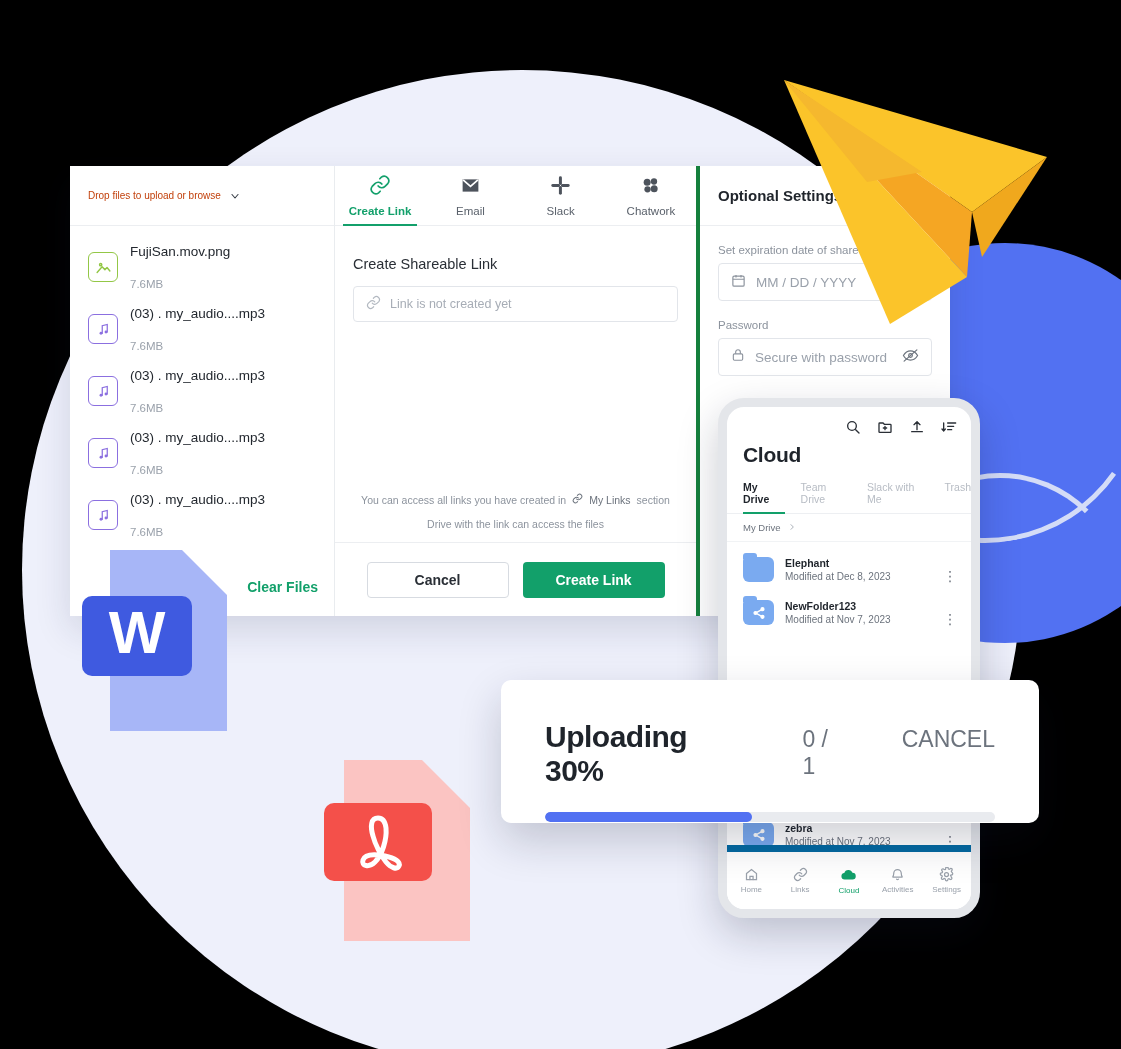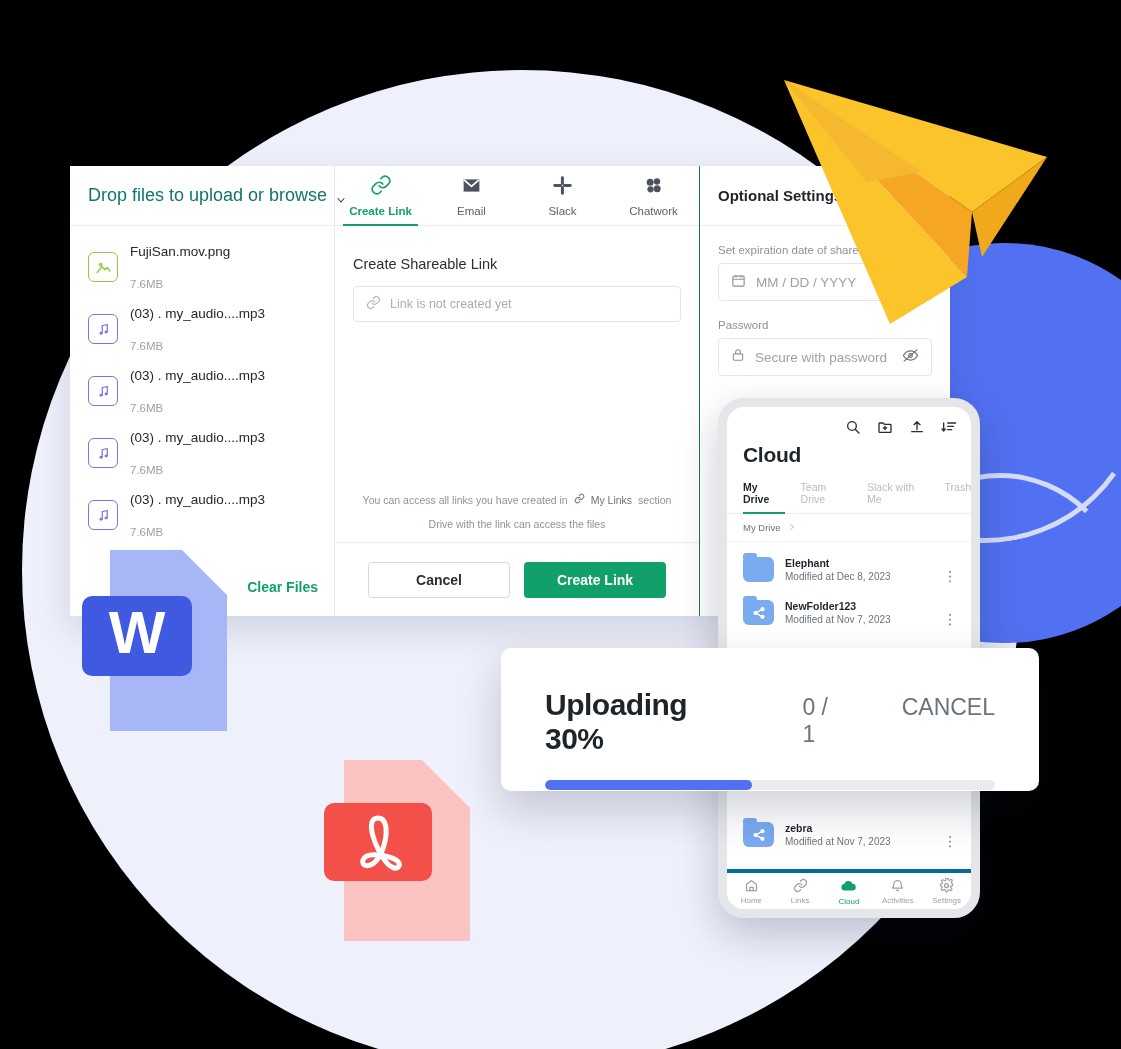--- a/index.html
+++ b/index.html
@@ -43,28 +43,28 @@
   .panel {
     position: absolute;
     left: 70px; top: 166px;
     width: 880px; height: 450px;
     background: #ffffff;
     display: flex;
     box-shadow: 0 14px 34px rgba(30,35,70,.14);
     z-index: 20;
   }
   .col-left { width: 265px; border-right: 1px solid #e9ecef; display: flex; flex-direction: column; }
-  .col-mid  { width: 365px; border-right: 1px solid #15803d; display: flex; flex-direction: column; }
+  .col-mid  { width: 365px; border-right: 4px solid #15803d; display: flex; flex-direction: column; }
   .col-right{ flex: 1; display: flex; flex-direction: column; }
 
   
   .drop-head {
     height: 60px; display: flex; align-items: center; gap: 8px;
     padding: 0 18px; border-bottom: 1px solid #eceef1;
-    font-size: 18px; color: #0f766e; white-space: nowrap;
+    font-size: 10px; color: #c2410c; white-space: nowrap;
   }
   .chev { width: 12px; height: 12px; display: inline-block; }
   .file-list { flex: 1; padding: 10px 0 0 0; overflow: hidden; }
   .file-row { display: flex; align-items: center; gap: 12px; padding: 8px 18px; }
   .fi { width: 30px; height: 30px; flex: 0 0 30px; border-radius: 6px; border: 1.6px solid #93c746; display:flex; align-items:center; justify-content:center;}
   .fi.audio { border-color: #8b6fe0; }
   .f-meta { min-width: 0; }
   .f-name { font-size: 13.5px; color: #23282f; white-space: nowrap; }
   .f-size { font-size: 11.5px; color: #9aa1ab; margin-top: 19px; }
   .clear-bar { height: 58px; display:flex; align-items:center; justify-content:flex-end; padding-right:16px; }
@@ -118,28 +118,28 @@
   .ph-tab { font-size: 10.5px; color:#b7bcc4; padding-bottom: 8px; position:relative; }
   .ph-tab.active { color:#1f242b; font-weight:bold; }
   .ph-tab.active::after { content:""; position:absolute; left:0; right:0; bottom:-1px; height:2px; background:#12a06a; }
   .ph-crumb { font-size: 9.5px; color:#6c737d; padding: 8px 0 8px 16px; display:flex; align-items:center; gap:8px; border-bottom:1px solid #f1f3f5;}
   .ph-row { display:flex; align-items:flex-end; gap:11px; padding: 9px 14px 9px 16px; }
   .folder { width: 31px; height: 25px; flex:0 0 31px; background:#7aaaf0; border-radius: 4px 6px 6px 6px; position:relative; display:flex; align-items:center; justify-content:center;}
   .folder::before { content:""; position:absolute; left:0; top:-4px; width:14px; height:6px; background:#7aaaf0; border-radius:3px 3px 0 0;}
   .ph-n { font-size: 10.5px; font-weight:bold; color:#1f242b; }
   .ph-m { font-size: 10px; color:#6c737d; margin-top:2px; }
   .dots { margin-left:auto; color:#6c737d; font-size:14px; letter-spacing:0; line-height:.7; }
-  .ph-nav { position:absolute; left:0; right:0; bottom:0; height:40px; display:flex; background:#fff; border-top:4px solid #0369a1; }
+  .ph-nav { position:absolute; left:0; right:0; bottom:0; height:64px; display:flex; background:#fff; border-top:7px solid #0369a1; }
   .nav-i { flex:1; display:flex; flex-direction:column; align-items:center; justify-content:center; gap:3px; }
   .nav-i .t { font-size: 8px; color:#9aa1ab; }
   .nav-i.active .t { color:#12a06a; }
 
   
   .upload {
-    position: absolute; left: 501px; top: 648px;
+    position: absolute; left: 501px; top: 680px;
     width: 538px; height: 143px;
     background:#fff; border-radius: 10px; z-index: 50;
     box-shadow: 0 18px 44px rgba(20,25,50,.20);
     padding: 40px 44px 0 44px;
   }
   .up-row { display:flex; align-items: baseline; gap: 56px; }
   .up-title { font-size: 30px; font-weight:bold; color:#1f242b; letter-spacing:-.5px; }
   .up-count { font-size: 23px; color:#6c737d; }
   .up-cancel { font-size: 23px; color:#6c737d; cursor:pointer; }
   .bar { margin-top: 24px; height: 10px; border-radius:5px; background:#e9ebef; overflow:hidden; }

